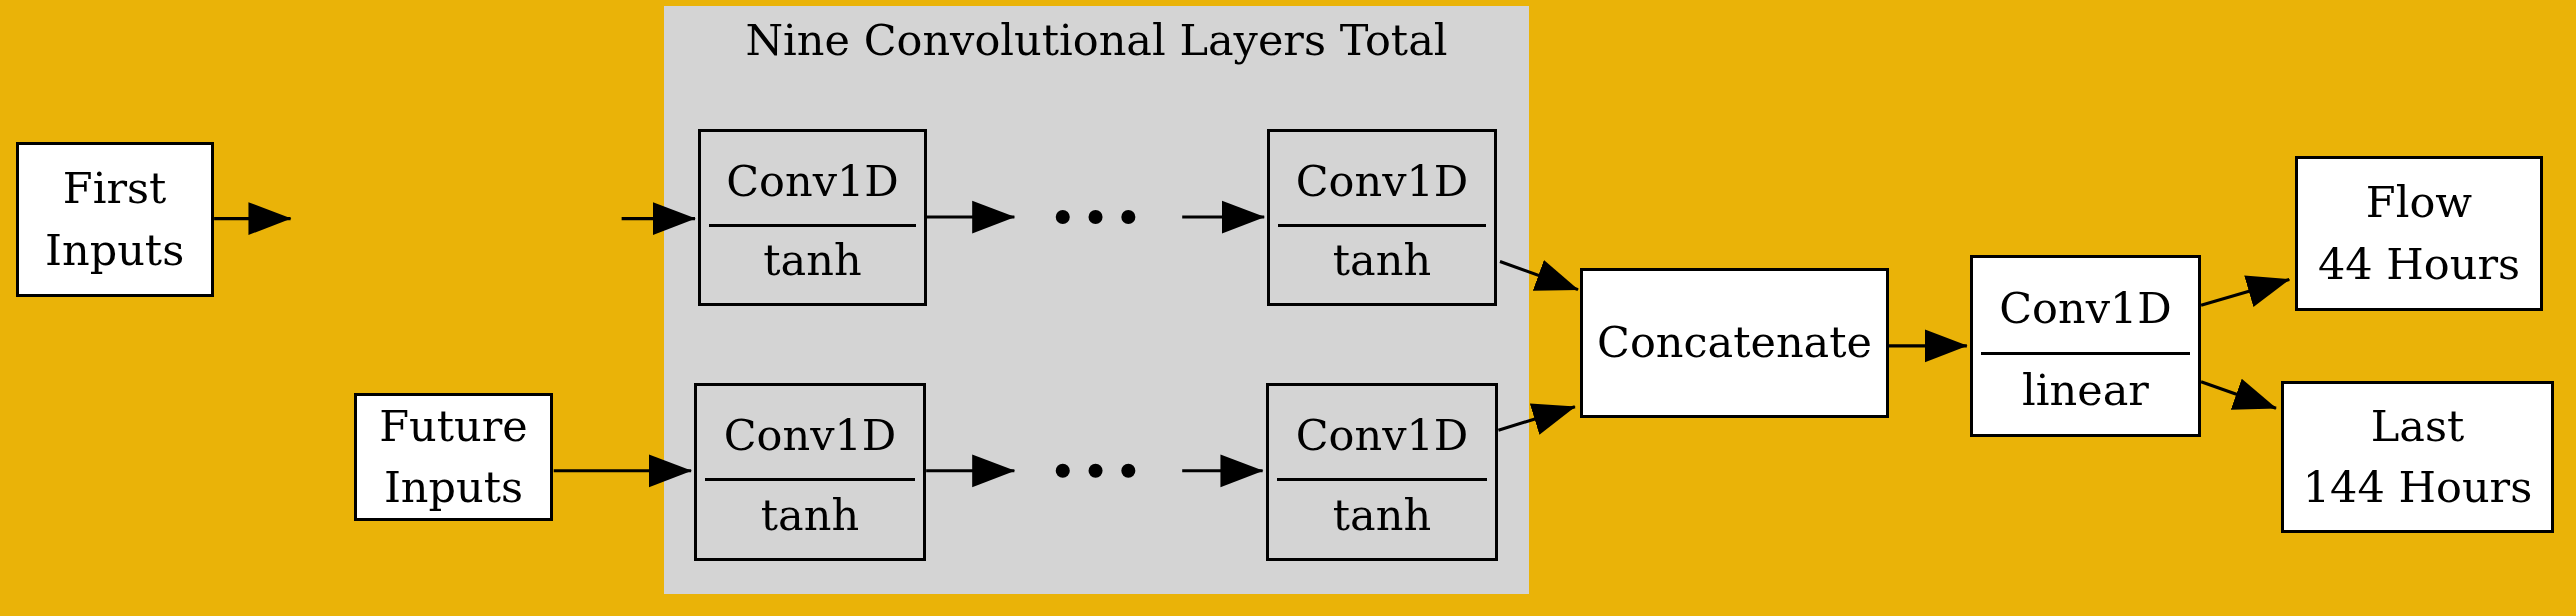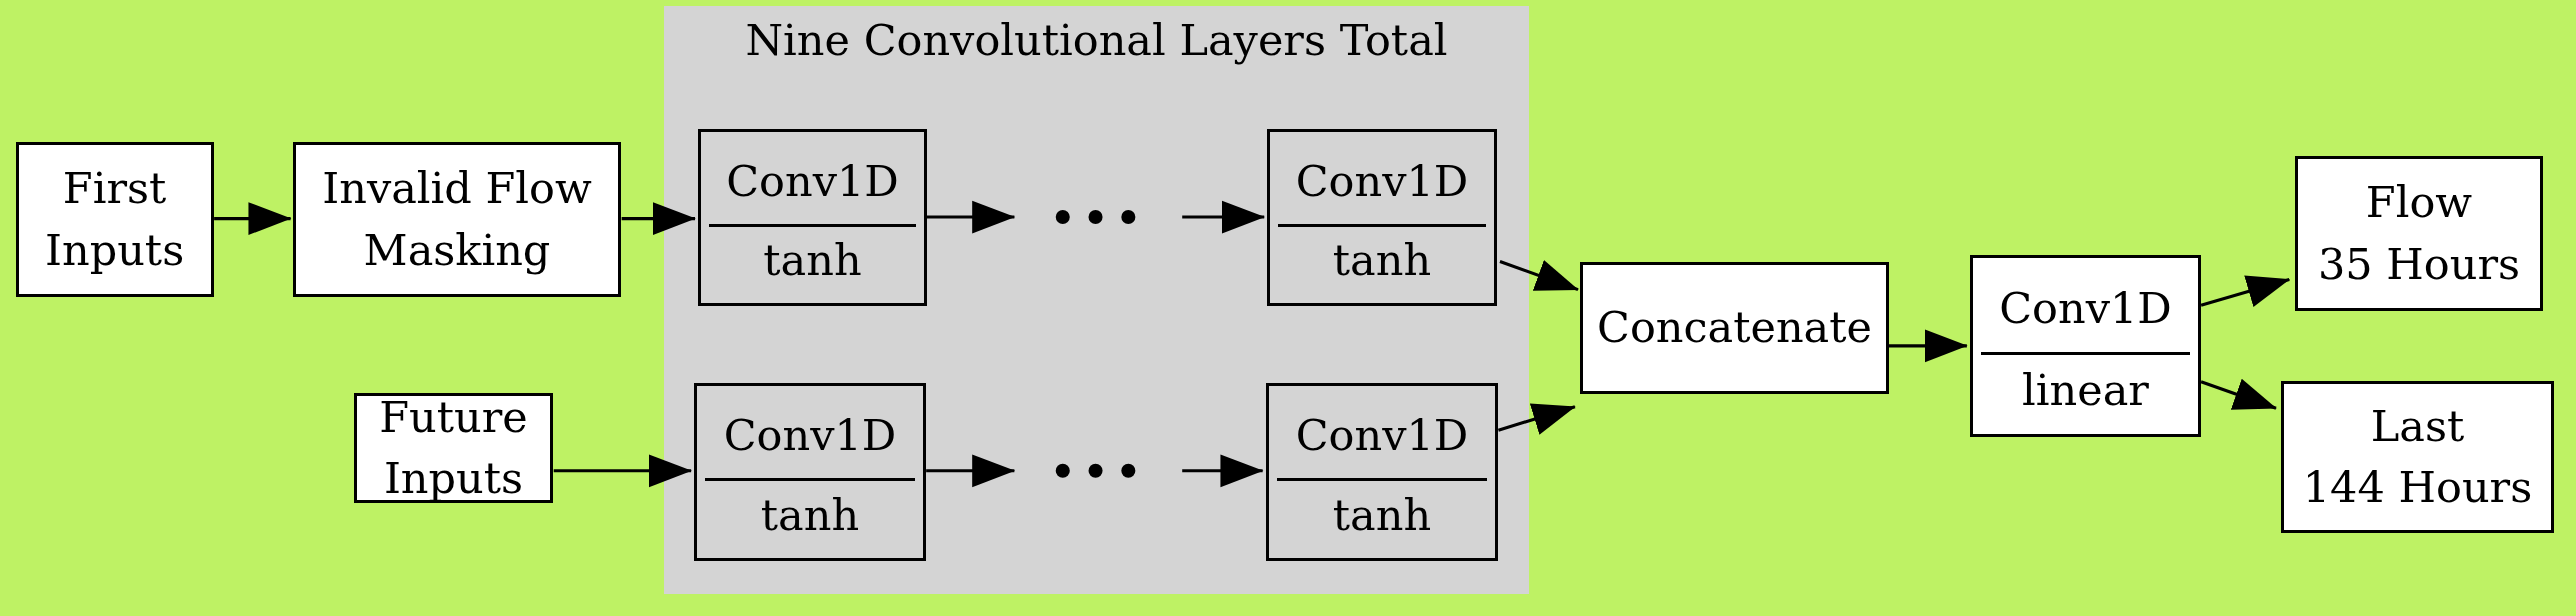--- a/index.html
+++ b/index.html
@@ -1,66 +1,62 @@
 <!DOCTYPE html>
 <html style="font-size:12.5px"><head>
 <meta charset="utf-8">
 <style>
   html,body{margin:0;padding:0;background:#ffffff;}
   .canvas{
-    position:relative;width:2576px;height:616px;background:#bef264;
+    position:relative;width:2576px;height:616px;background:#eab308;
     font-family:"DejaVu Serif", "Liberation Serif", serif;color:#000;overflow:hidden;
   }
   .group-region{position:absolute;left:664px;top:5.5px;width:865px;height:588px;background:#d4d4d4;}
   .group-title{position:absolute;left:664px;top:17px;width:865px;text-align:center;
     font-size:43px;line-height:1.1;white-space:nowrap;}
   .box{position:absolute;box-sizing:border-box;border:3.1px solid #000;background:#ffffff;
     display:flex;flex-direction:column;align-items:center;justify-content:center;
     text-align:center;font-size:43px;line-height:1.42;}
   .box .ln{display:block;white-space:nowrap;}
   .split{padding:8px;background:transparent;justify-content:flex-start;}
   .split .cell{width:100%;display:flex;align-items:center;justify-content:center;box-sizing:border-box;}
   .split .cell.top{border-bottom:3.1px solid #000;}
   .split .cell.bot{flex:1;border-radius:24px;}
   .t109{height:87px;}
   .t112{height:89px;}
   .onwhite{background:#ffffff;}
   
   #past-inputs      {left:15.6px;   top:142px; width:198px; height:155px;}
   #invalid-flow     {left:293px;  top:142px; width:328px; height:155px;}
-  #future-inputs    {left:354px;  top:393px; width:199px; height:110px;}
+  #future-inputs    {left:354px;  top:393px; width:199px; height:128px;}
   #conv-past-first  {left:698px;  top:129px; width:229px; height:177px;}
   #conv-past-last   {left:1267px; top:129px; width:230px; height:177px;}
   #conv-future-first{left:694px;  top:383px; width:232px; height:178px;}
   #conv-future-last {left:1266px; top:383px; width:232px; height:178px;}
-  #concatenate      {left:1580px; top:262px; width:309px; height:132px;}
+  #concatenate      {left:1580px; top:268px; width:309px; height:150px;}
   #conv-output      {left:1970px; top:255px; width:231px; height:182px;}
   #first-24         {left:2295px; top:156px; width:248px; height:155px;}
   #last-144         {left:2281px; top:381px; width:273px; height:152px;}
   .wires{position:absolute;left:0;top:0;pointer-events:none;}
   .wires line{stroke:#000;stroke-width:4;}
   .wires circle{fill:#000;}
 </style>
 </head>
 <body>
 
 <div class="canvas">
 
   <div class="group-region"></div>
   <div class="group-title">Nine Convolutional Layers Total</div>
 
   <div class="box" id="past-inputs">
     <span class="ln">First</span>
     <span class="ln">Inputs</span>
   </div>
 
-  <div class="box" id="invalid-flow">
-    <span class="ln">Invalid Flow</span>
-    <span class="ln">Masking</span>
-  </div>
 
   <div class="box" id="future-inputs">
     <span class="ln">Future</span>
     <span class="ln">Inputs</span>
   </div>
 
   <div class="box split" id="conv-past-first">
     <div class="cell top t109">Conv1D</div>
     <div class="cell bot">tanh</div>
   </div>
@@ -84,21 +80,21 @@
     <span class="ln">Concatenate</span>
   </div>
 
   <div class="box split onwhite" id="conv-output">
     <div class="cell top t112">Conv1D</div>
     <div class="cell bot">linear</div>
   </div>
 
   <div class="box" id="first-24">
     <span class="ln">Flow</span>
-    <span class="ln">35 Hours</span>
+    <span class="ln">44 Hours</span>
   </div>
 
   <div class="box" id="last-144">
     <span class="ln">Last</span>
     <span class="ln">144 Hours</span>
   </div>
 
   <svg class="wires" width="2576" height="616" viewBox="0 0 3297 789">
     <defs>
       <marker id="ah" markerUnits="userSpaceOnUse" markerWidth="58" markerHeight="46" refX="54" refY="22" orient="auto">

